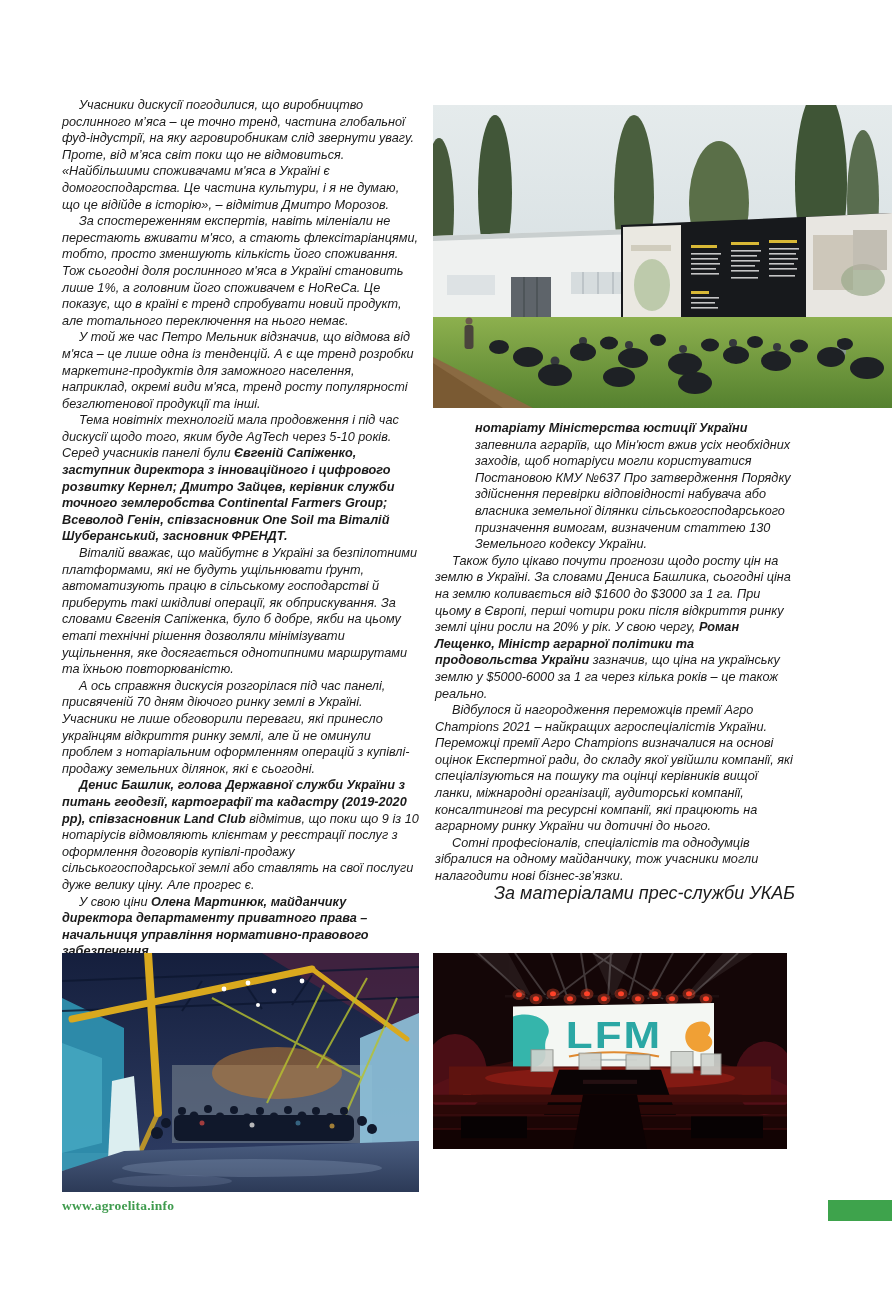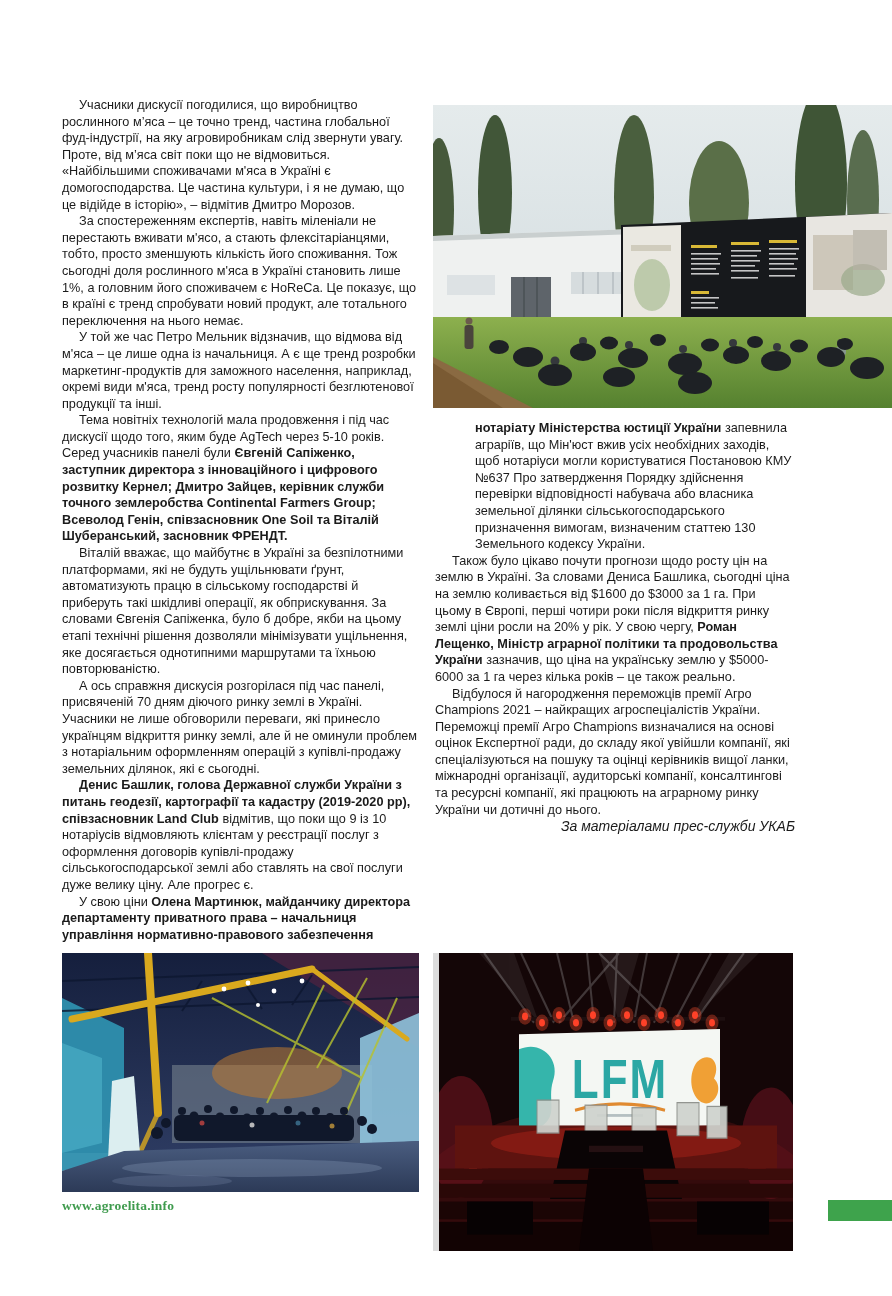--- a/index.html
+++ b/index.html
@@ -2,60 +2,61 @@
 <html lang="uk"><head>
 <meta charset="utf-8">
 <style>
   html,body{margin:0;padding:0;}
   body{
     width:892px;height:1296px;position:relative;background:#ffffff;
     font-family:"Liberation Sans", sans-serif;color:#1b1b1b;
     overflow:hidden;
   }
   .col{position:absolute;z-index:1;font-size:12.7px;line-height:16.6px;text-align:left;}
-  .col p{margin:0;text-indent:17px;}
+  .col p{margin:0;text-indent:17px;font-style:italic;}
   .col p.noindent{text-indent:0;margin-left:40px;}
   .col b{font-weight:700;}
   #left-col{left:62px;top:97px;width:358px;}
   #right-col{left:435px;top:420px;width:360px;}
-  .byline{margin-top:18px;text-indent:0;text-align:right;font-style:italic;font-size:14px;}
+  .byline{margin-top:18px;text-indent:0;text-align:right;font-style:italic;font-size:18px;}
   figure{margin:0;position:absolute;z-index:2;overflow:hidden;background:#ddd;}
   #photo-top{left:433px;top:105px;width:459px;height:303px;}
   #photo-bottom-left{left:62px;top:953px;width:357px;height:239px;}
-  #photo-bottom-right{left:433px;top:953px;width:354px;height:298px;padding-left:6px;}
+  #photo-bottom-right{left:433px;top:953px;width:354px;height:196px;}
   figure svg{display:block;width:100%;height:100%;}
   #site-link{
     position:absolute;left:62px;top:1198px;z-index:3;
     font-family:"Liberation Serif", serif;font-weight:700;font-size:13.5px;
     color:#3f9b4e;letter-spacing:.2px;text-decoration:none;cursor:pointer;text-align:center;
   }
   #page-badge{
     position:absolute;left:828px;top:1200px;width:64px;height:21px;z-index:3;
     background:#3ea34c;color:#ffffff;font-weight:700;font-size:11.5px;
     display:flex;align-items:center;justify-content:center;padding-left:40px;
   }
 </style>
 </head>
 <body>
 
 <div id="left-col" class="col">
   <p><span>Учасники дискусії погодилися, що виробництво рослинного м’яса – це точно тренд, частина глобальної фуд-індустрії, на яку агровиробникам слід звернути увагу. Проте, від м’яса світ поки що не відмовиться. «Найбільшими споживачами м'яса в Україні є домогосподарства. Це частина культури, і я не думаю, що це відійде в історію», – відмітив Дмитро Морозов.</span></p>
   <p><span>За спостереженням експертів, навіть міленіали не перестають вживати м'ясо, а стають флексітаріанцями, тобто, просто зменшують кількість його споживання. Тож сьогодні доля рослинного м'яса в Україні становить лише 1%, а головним його споживачем є HoReCa. Це показує, що в країні є тренд спробувати новий продукт, але тотального переключення на нього немає.</span></p>
-  <p><span>У той же час Петро Мельник відзначив, що відмова від м'яса – це лише одна із начальниця. А є ще тренд розробки маркетинг-продуктів для заможного населення, наприклад, окремі види м'яса, тренд росту популярності безглютенової продукції та інші.</span></p>
+  <p><span>У той же час Петро Мельник відзначив, що відмова від м'яса – це лише одна із тенденцій. А є ще тренд розробки маркетинг-продуктів для заможного населення, наприклад, окремі види м'яса, тренд росту популярності безглютенової продукції та інші.</span></p>
   <p><span>Тема новітніх технологій мала продовження і під час дискусії щодо того, яким буде AgTech через 5-10 років. Серед учасників панелі були </span><b>Євгеній Сапіженко, заступник директора з інноваційного і цифрового розвитку Кернел; Дмитро Зайцев, керівник служби точного землеробства Continental Farmers Group; Всеволод Генін, співзасновник One Soil та Віталій Шуберанський, засновник ФРЕНДТ.</b></p>
   <p><span>Віталій вважає, що майбутнє в Україні за безпілотними платформами, які не будуть ущільнювати ґрунт, автоматизують працю в сільському господарстві й приберуть такі шкідливі операції, як обприскування. За словами Євгенія Сапіженка, було б добре, якби на цьому етапі технічні рішення дозволяли мінімізувати ущільнення, яке досягається однотипними маршрутами та їхньою повторюваністю.</span></p>
   <p><span>А ось справжня дискусія розгорілася під час панелі, присвяченій 70 дням діючого ринку землі в Україні. Учасники не лише обговорили переваги, які принесло українцям відкриття ринку землі, але й не оминули проблем з нотаріальним оформленням операцій з купівлі-продажу земельних ділянок, які є сьогодні.</span></p>
   <p><b>Денис Башлик, голова Державної служби України з питань геодезії, картографії та кадастру (2019-2020 рр), співзасновник Land Club </b><span>відмітив, що поки що 9 із 10 нотаріусів відмовляють клієнтам у реєстрації послуг з оформлення договорів купівлі-продажу сільськогосподарської землі або ставлять на свої послуги дуже велику ціну. Але прогрес є.</span></p>
   <p><span>У свою ціни </span><b>Олена Мартинюк, майданчику директора департаменту приватного права – начальниця управління нормативно-правового забезпечення</b></p>
 </div>
 
 <div id="right-col" class="col">
   <p class="noindent"><b>нотаріату Міністерства юстиції України </b><span>запевнила аграріїв, що Мін'юст вжив усіх необхідних заходів, щоб нотаріуси могли користуватися Постановою КМУ №637 Про затвердження Порядку здійснення перевірки відповідності набувача або власника земельної ділянки сільськогосподарського призначення вимогам, визначеним статтею 130 Земельного кодексу України.</span></p>
   <p><span>Також було цікаво почути прогнози щодо росту цін на землю в Україні. За словами Дениса Башлика, сьогодні ціна на землю коливається від $1600 до $3000 за 1 га. При цьому в Європі, перші чотири роки після відкриття ринку землі ціни росли на 20% у рік. У свою чергу, </span><b>Роман Лещенко, Міністр аграрної політики та продовольства України </b><span>зазначив, що ціна на українську землю у $5000-6000 за 1 га через кілька років – це також реально.</span></p>
   <p><span>Відбулося й нагородження переможців премії Агро Champions 2021 – найкращих агроспеціалістів України. Переможці премії Агро Champions визначалися на основі оцінок Експертної ради, до складу якої увійшли компанії, які спеціалізуються на пошуку та оцінці керівників вищої ланки, міжнародні організації, аудиторські компанії, консалтингові та ресурсні компанії, які працюють на аграрному ринку України чи дотичні до нього.</span></p>
+  <p><span>Сотні професіоналів, спеціалістів та однодумців зібралися на одному майданчику, тож учасники могли налагодити нові бізнес-зв’язки.</span></p>
   <p class="byline">За матеріалами прес-служби УКАБ</p>
 </div>
 
 <figure id="photo-top">
   <svg viewBox="0 0 459 303" preserveAspectRatio="none">
     <defs>
       <linearGradient id="sky" x1="0" y1="0" x2="0" y2="1">
         <stop offset="0" stop-color="#e5ebec"></stop>
           <stop offset="1" stop-color="#d5dee1"></stop>
       </linearGradient>

